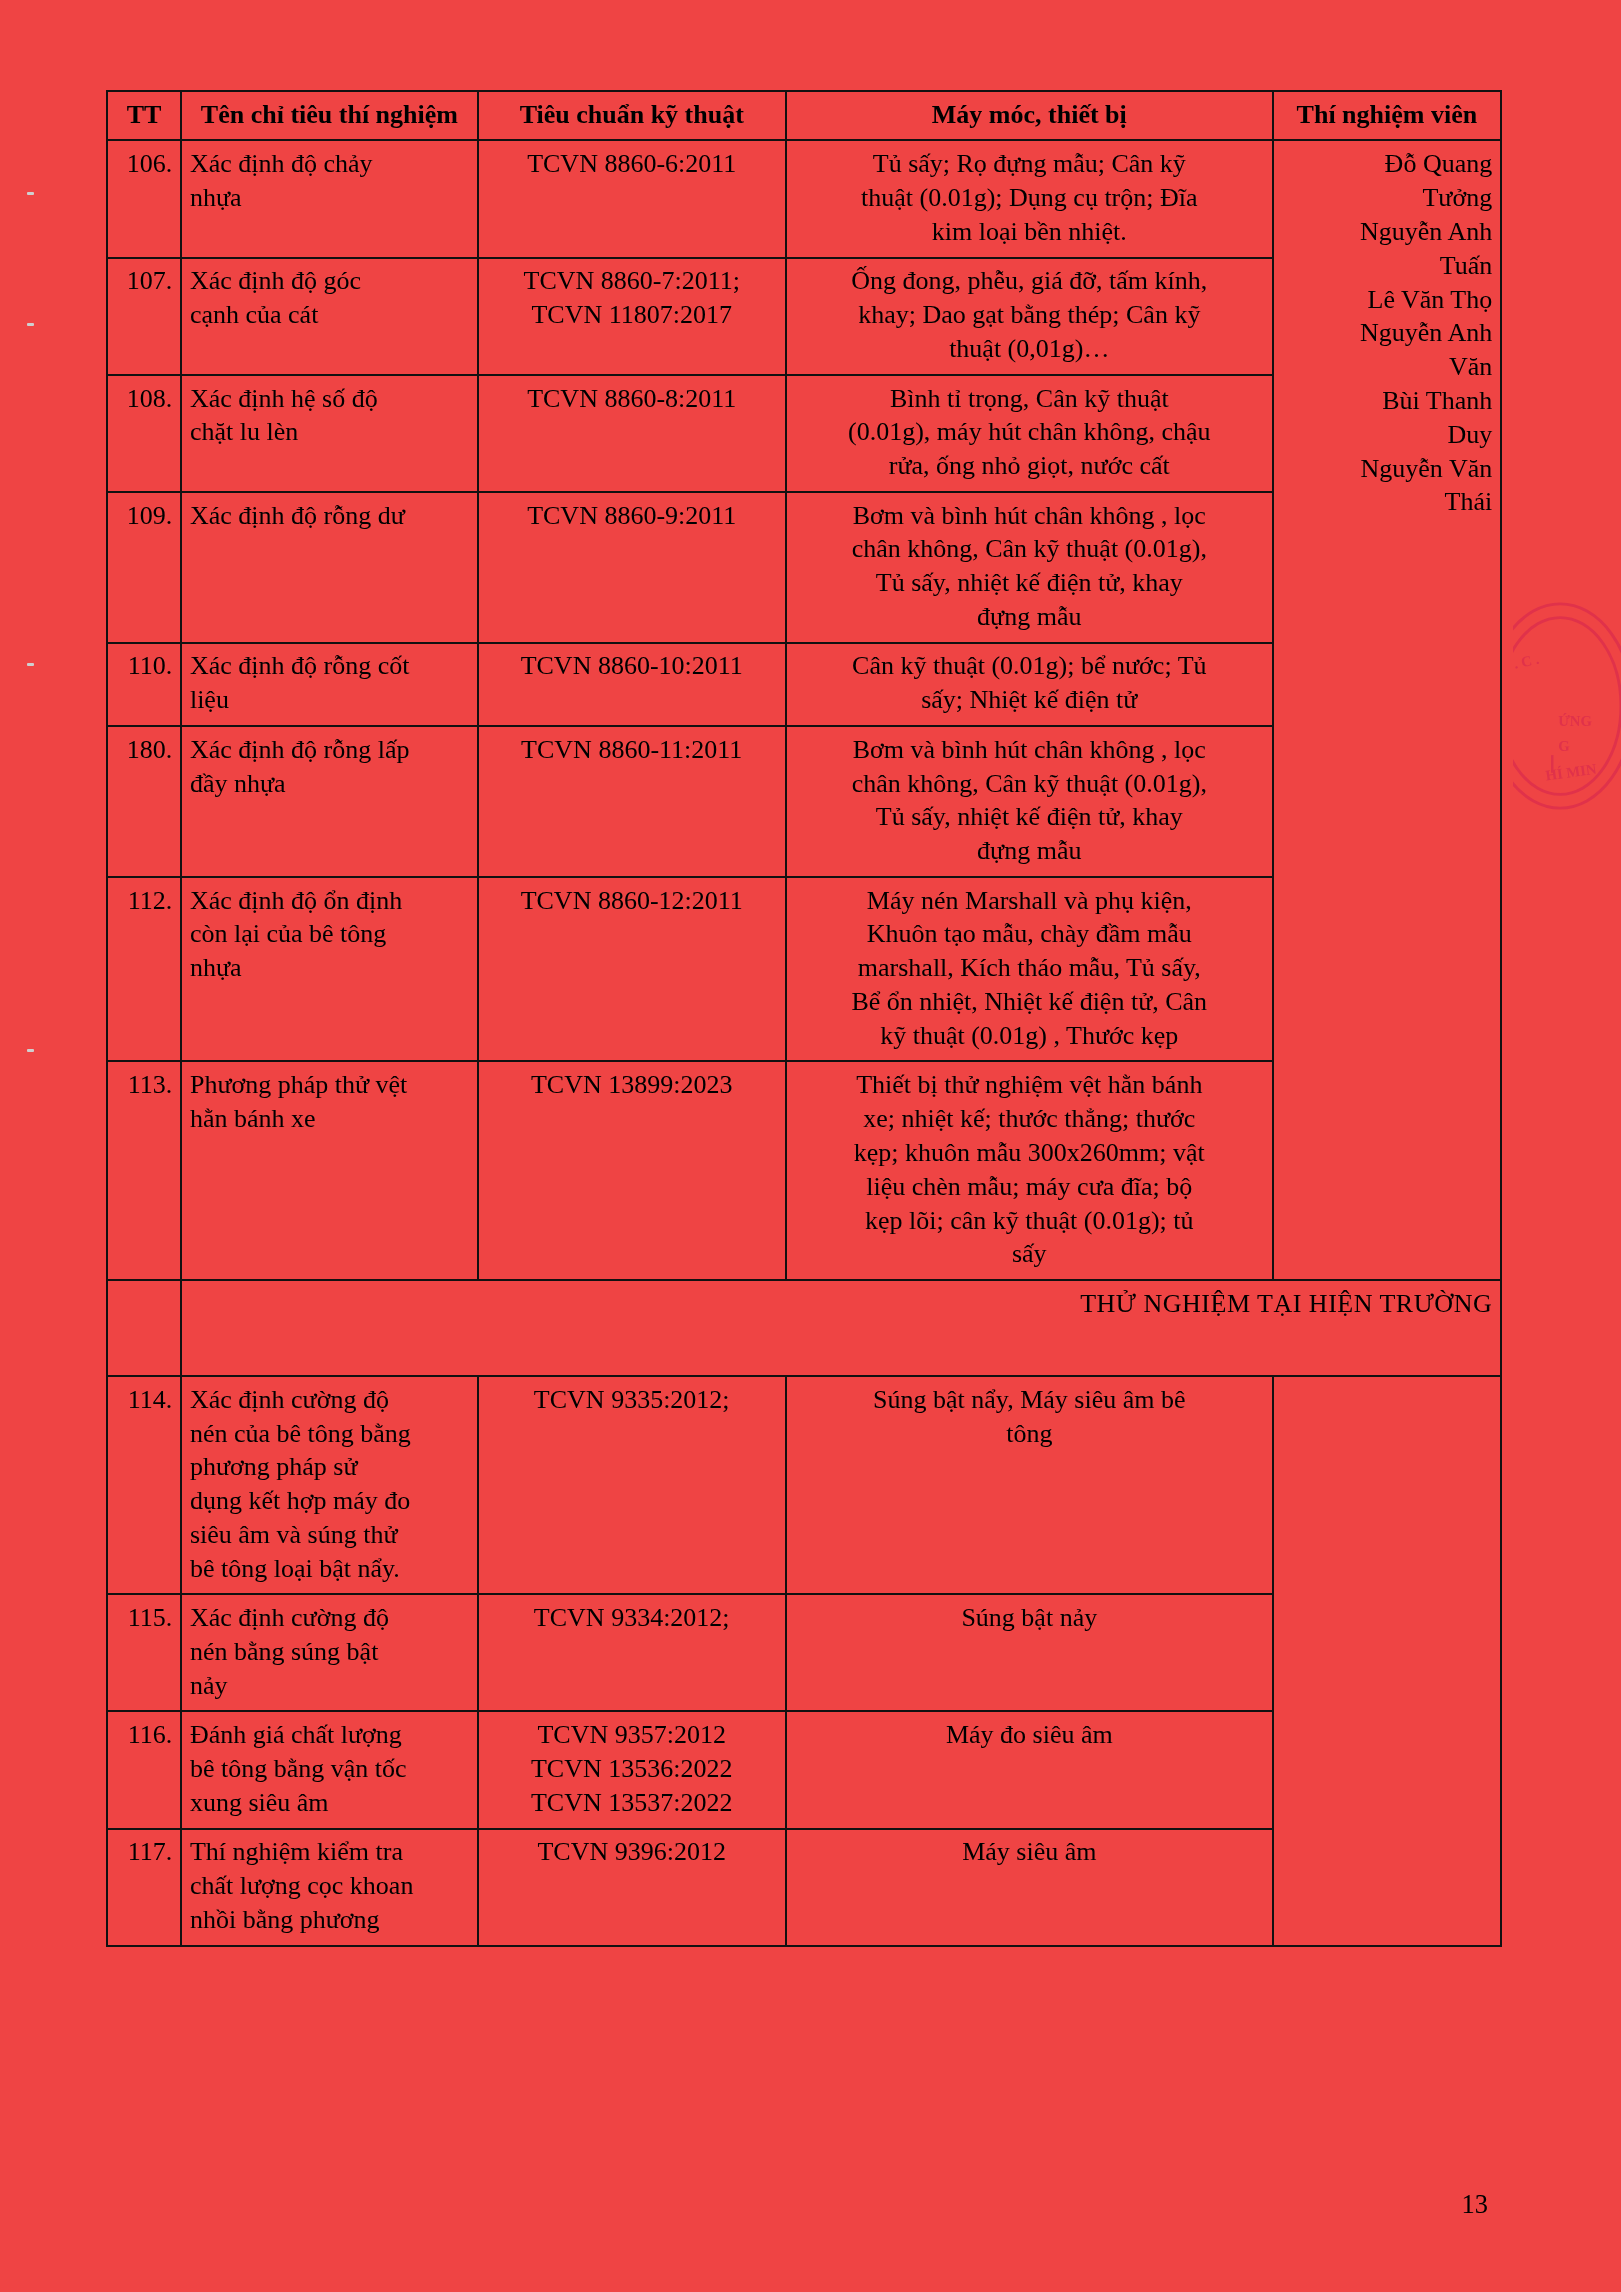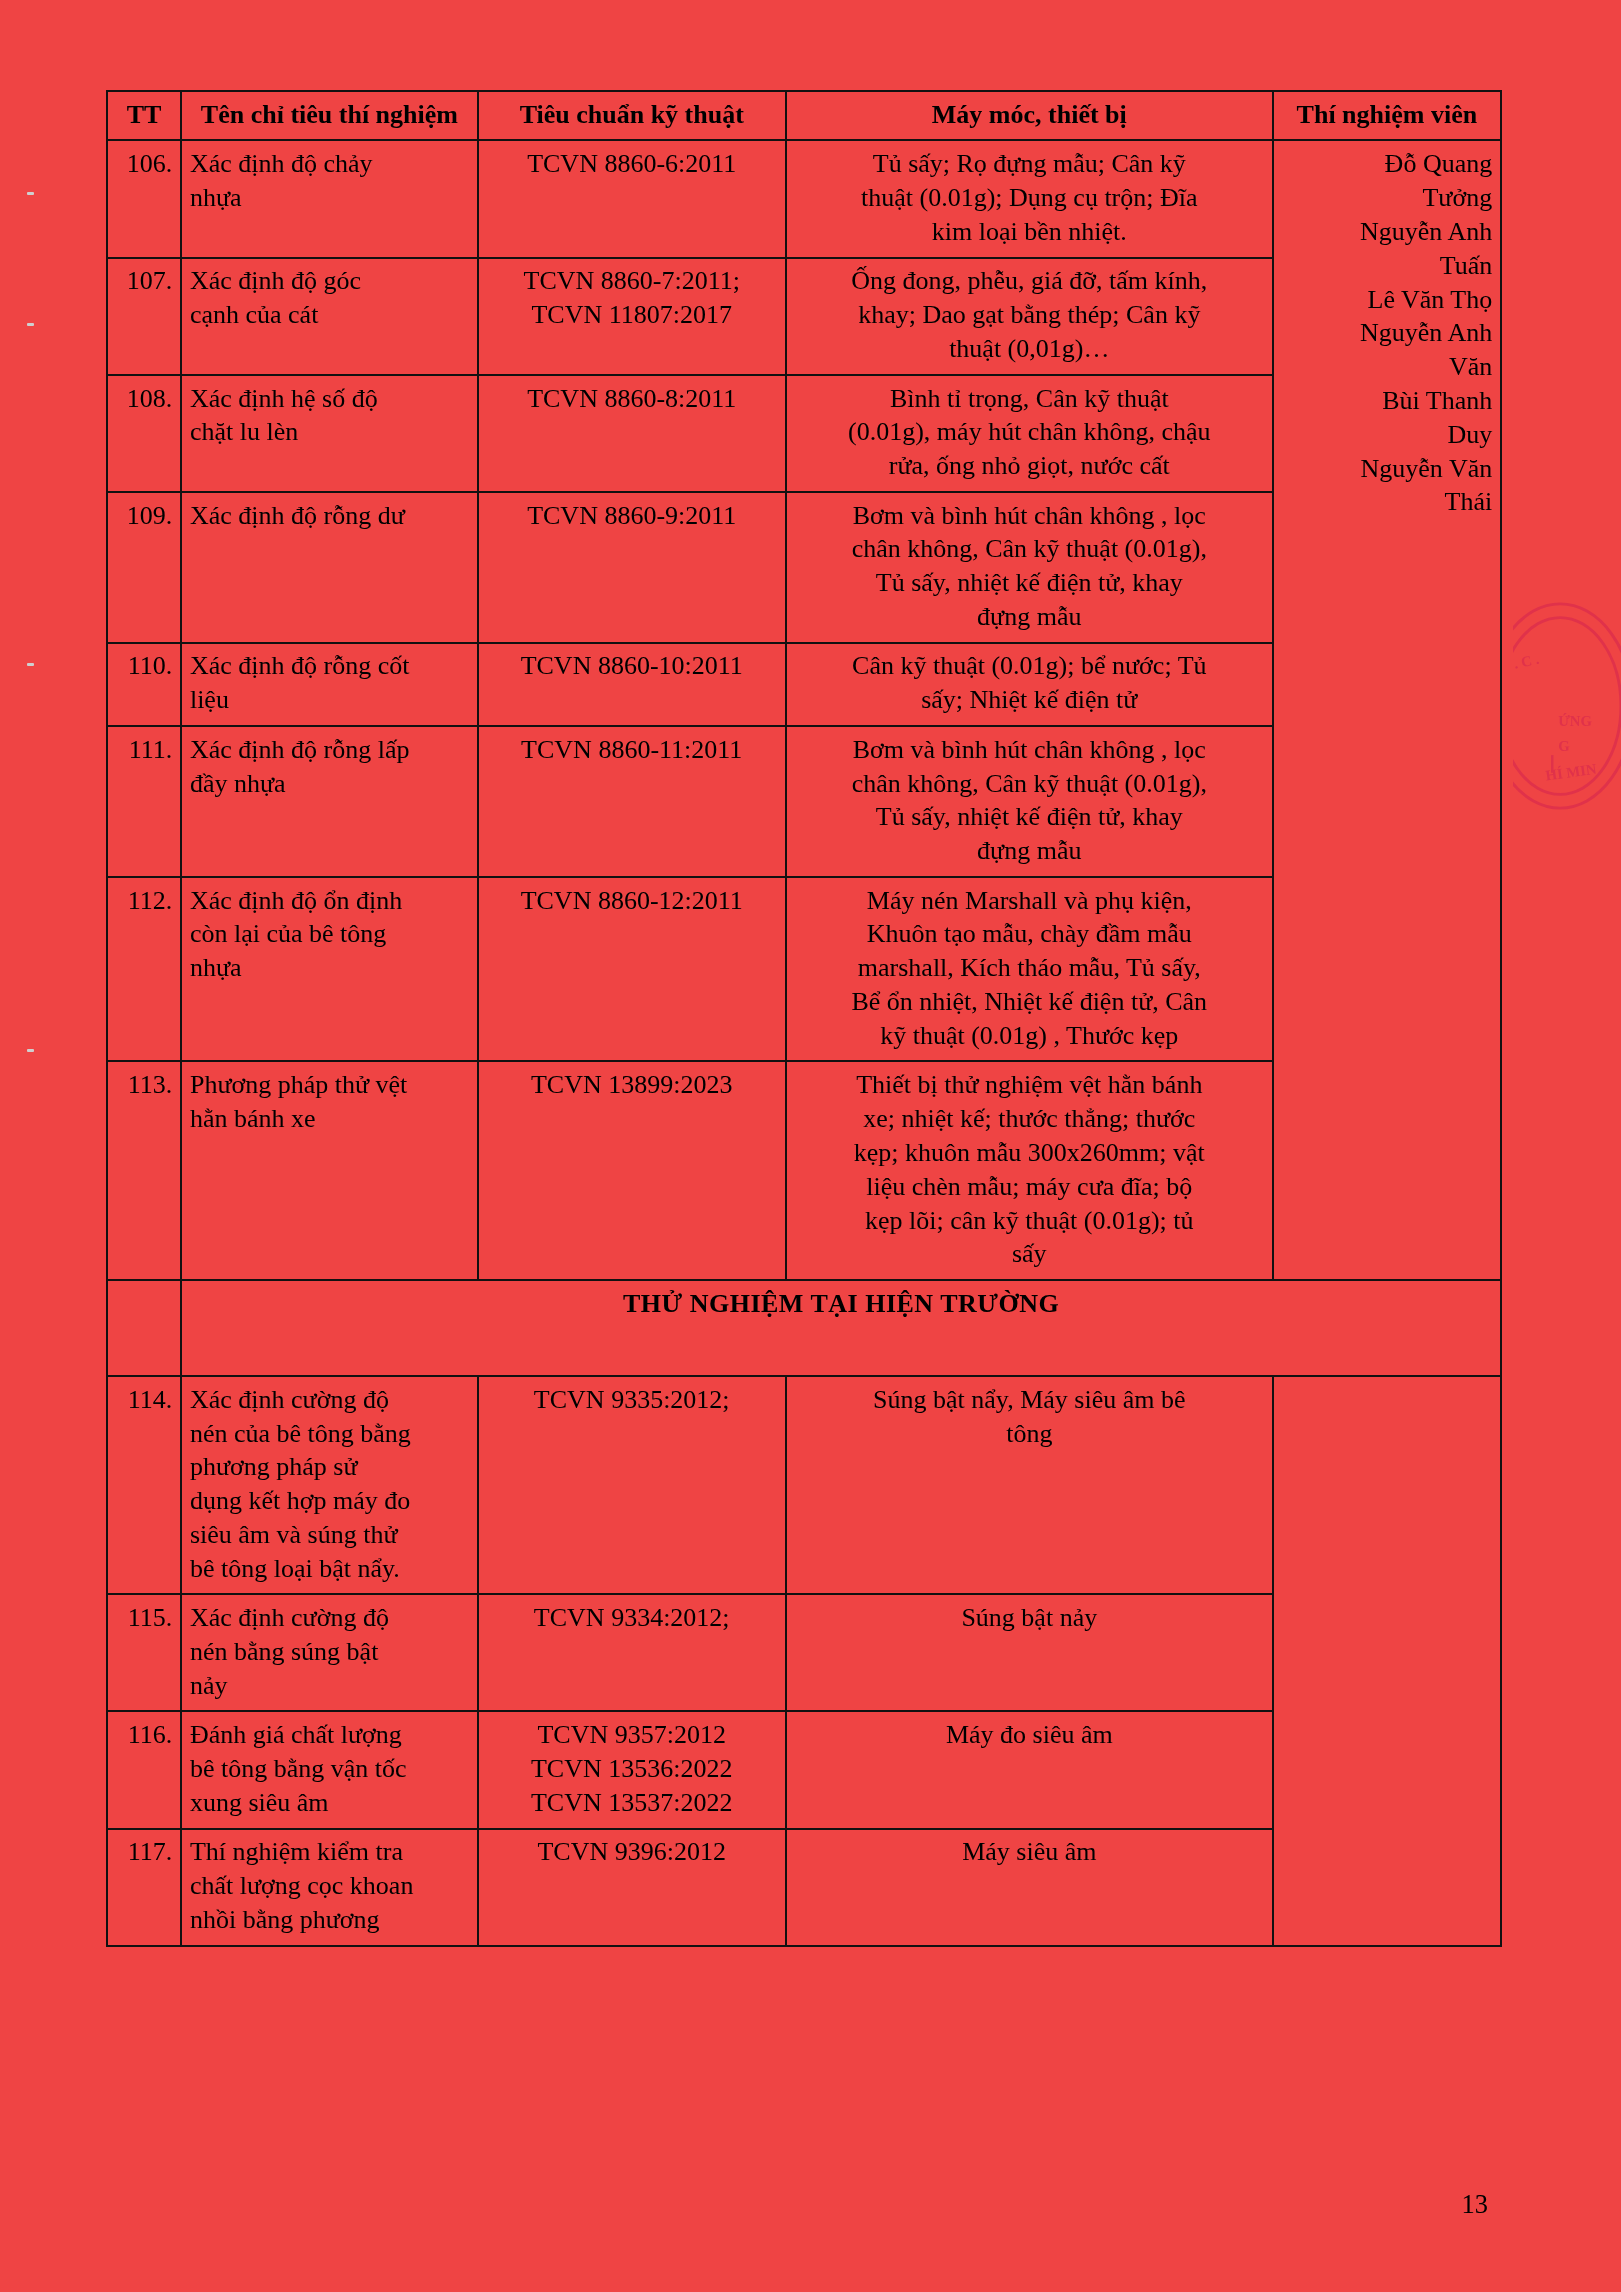--- a/index.html
+++ b/index.html
@@ -72,23 +72,23 @@
     padding-right: 3.9px;
     padding-left: 2px;
     white-space: nowrap;
   }
   td.name   { text-align: left; vertical-align: middle; padding-left: 3.9px; }
   td.std    { text-align: center; vertical-align: middle; margin-top: 31px; }
   td.equip  { text-align: center; vertical-align: middle; }
   td.tech   { text-align: right; vertical-align: middle; padding-left: 9.8px; }
 
   td.section-head {
-    text-align: center;
+    text-align: right;
     vertical-align: middle;
-    font-weight: bold;
+    font-weight: normal;
     letter-spacing: 0.5px;
     padding-left: 33px;
     font-size: 26.5px;
   }
 
   .mline { display: block; }
 
   
   .page-number {
     position: absolute;
@@ -225,21 +225,21 @@
         <td class="std">
             <span class="mline">TCVN 8860-10:2011</span>
           </td>
         <td class="equip">
             <span class="mline">Cân kỹ thuật (0.01g); bể nước; Tủ</span>
             <span class="mline">sấy; Nhiệt kế điện tử</span>
           </td>
       </tr>
 
       <tr>
-        <td class="tt">111.</td>
+        <td class="tt">180.</td>
         <td class="name">
             <span class="mline">Xác định độ rỗng lấp</span>
             <span class="mline">đầy nhựa</span>
           </td>
         <td class="std">
             <span class="mline">TCVN 8860-11:2011</span>
           </td>
         <td class="equip">
             <span class="mline">Bơm và bình hút chân không , lọc</span>
             <span class="mline">chân không, Cân kỹ thuật (0.01g),</span>

